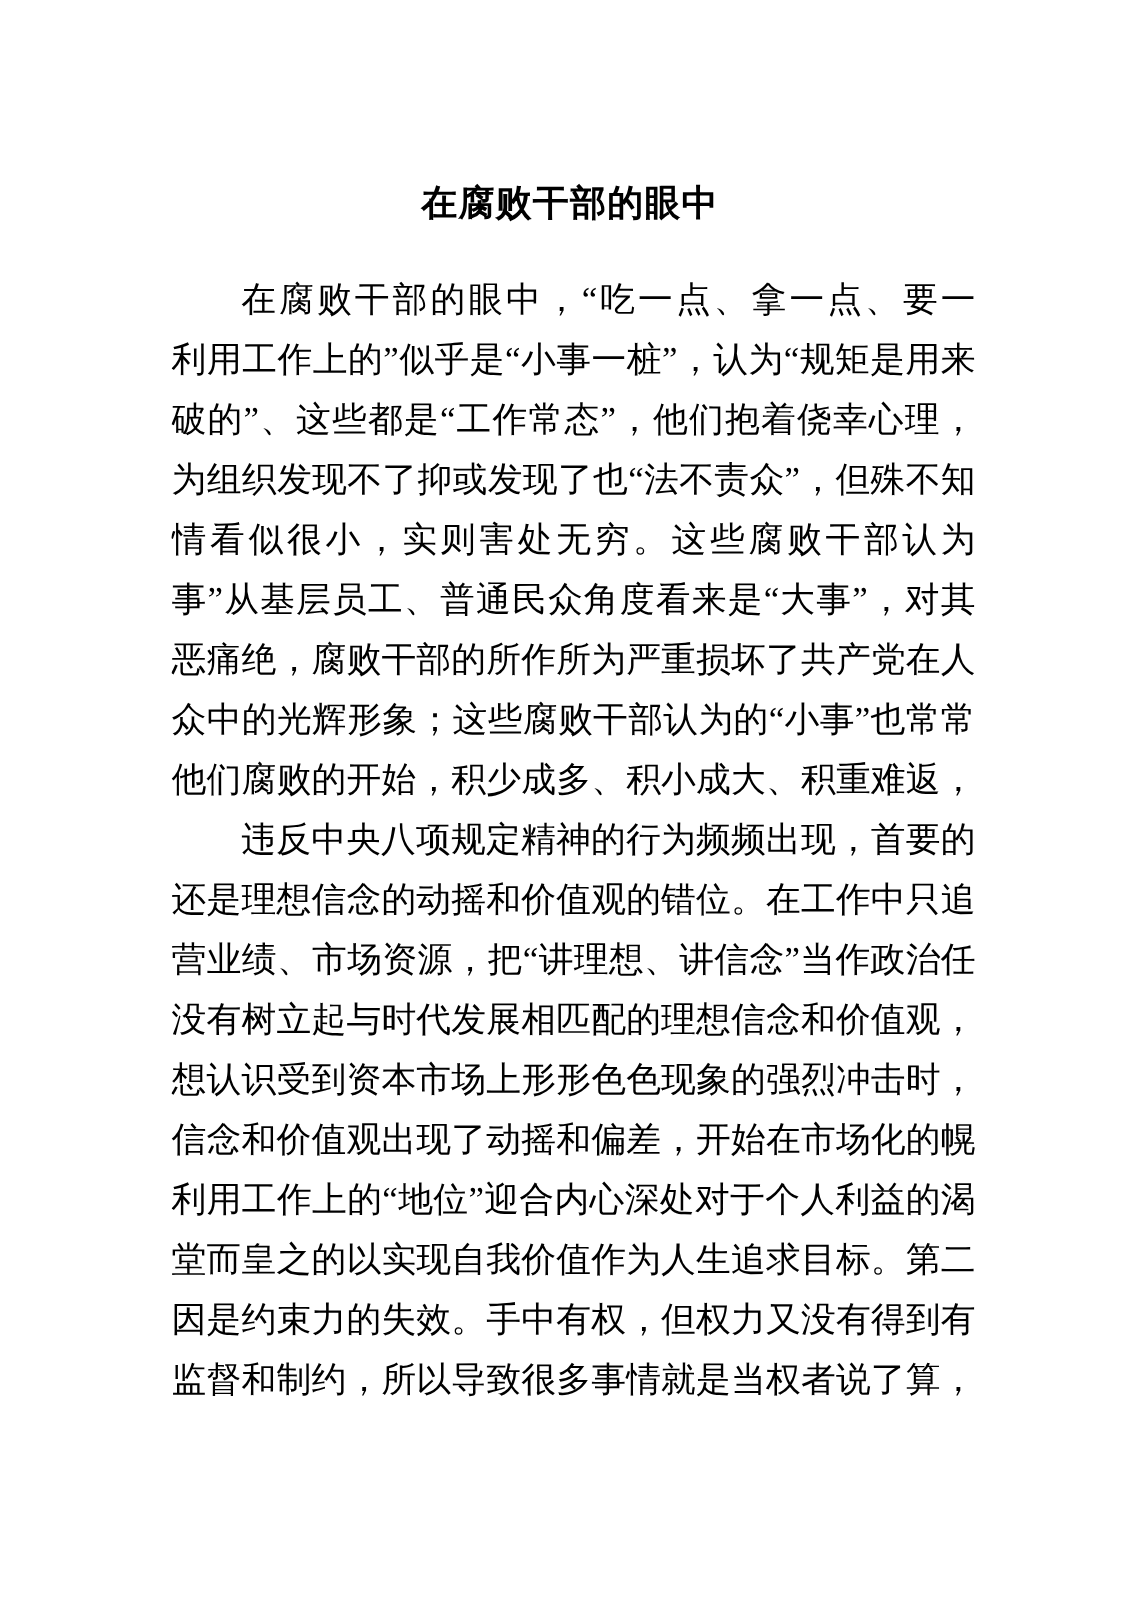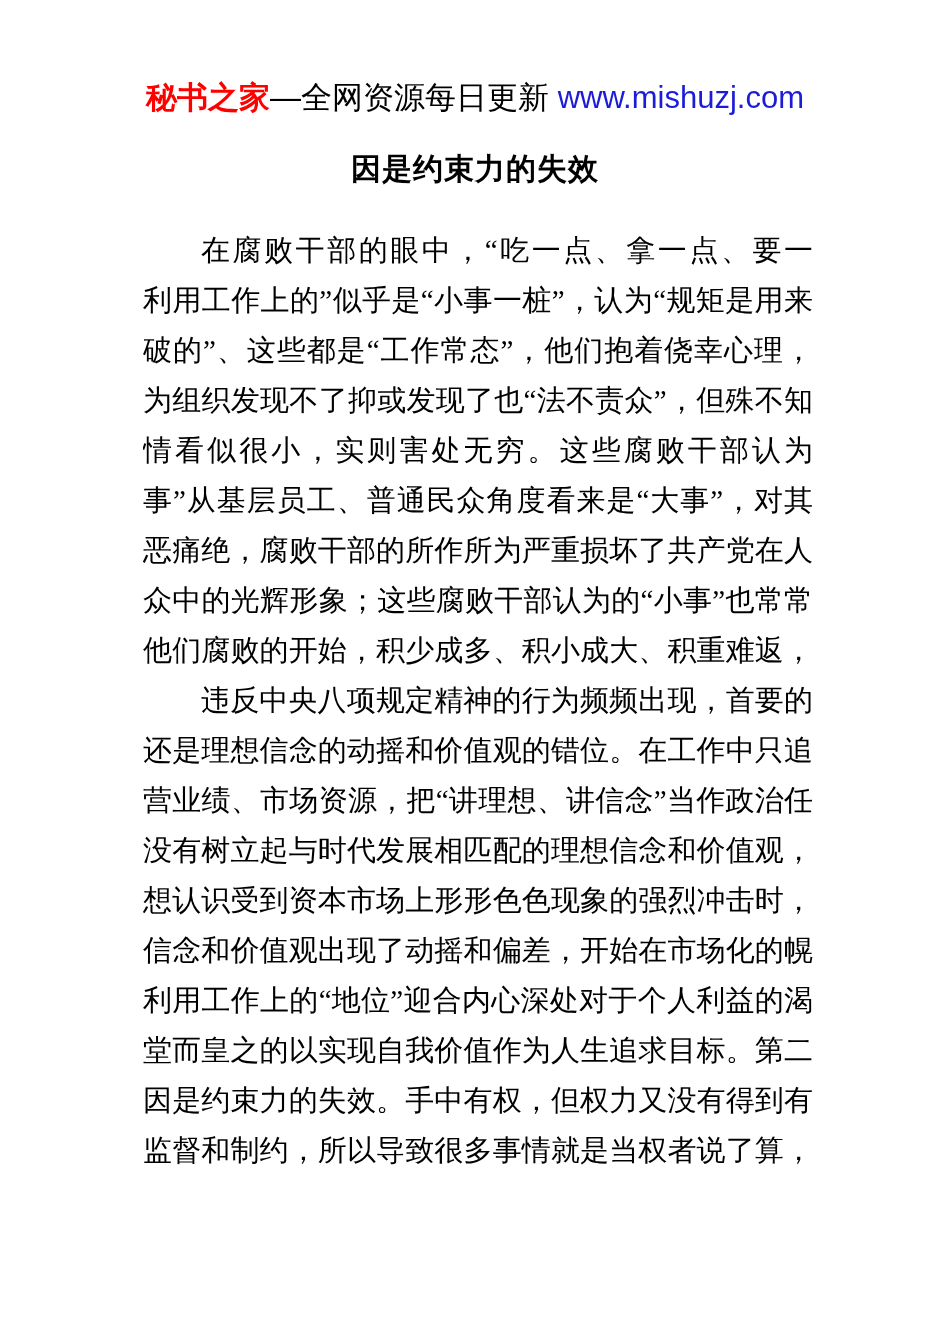--- a/index.html
+++ b/index.html
@@ -83,25 +83,22 @@
   }
   .line.end {
     text-align-last: left;
   }
 </style>
 </head>
 <body>
 
 <div class="page">
 
-  <div class="site-header">
-    <span class="brand">秘书之家</span><span class="tagline">—全网资源每日更新 </span><span class="url">www.mishuzj.com</span>
-  </div>
 
-  <h1 class="doc-title">因是约束力的失效</h1>
+  <h1 class="doc-title">在腐败干部的眼中</h1>
 
   <div class="doc-body">
 
     <div class="paragraph">
       <div class="line indent">在腐败干部的眼中，“吃一点、拿一点、要一点、制</div>
       <div class="line">利用工作上的”似乎是“小事一桩”，认为“规矩是用来打</div>
       <div class="line">破的”、这些都是“工作常态”，他们抱着侥幸心理，认</div>
       <div class="line">为组织发现不了抑或发现了也“法不责众”，但殊不知事</div>
       <div class="line">情看似很小，实则害处无穷。这些腐败干部认为的“小</div>
       <div class="line">事”从基层员工、普通民众角度看来是“大事”，对其深</div>

